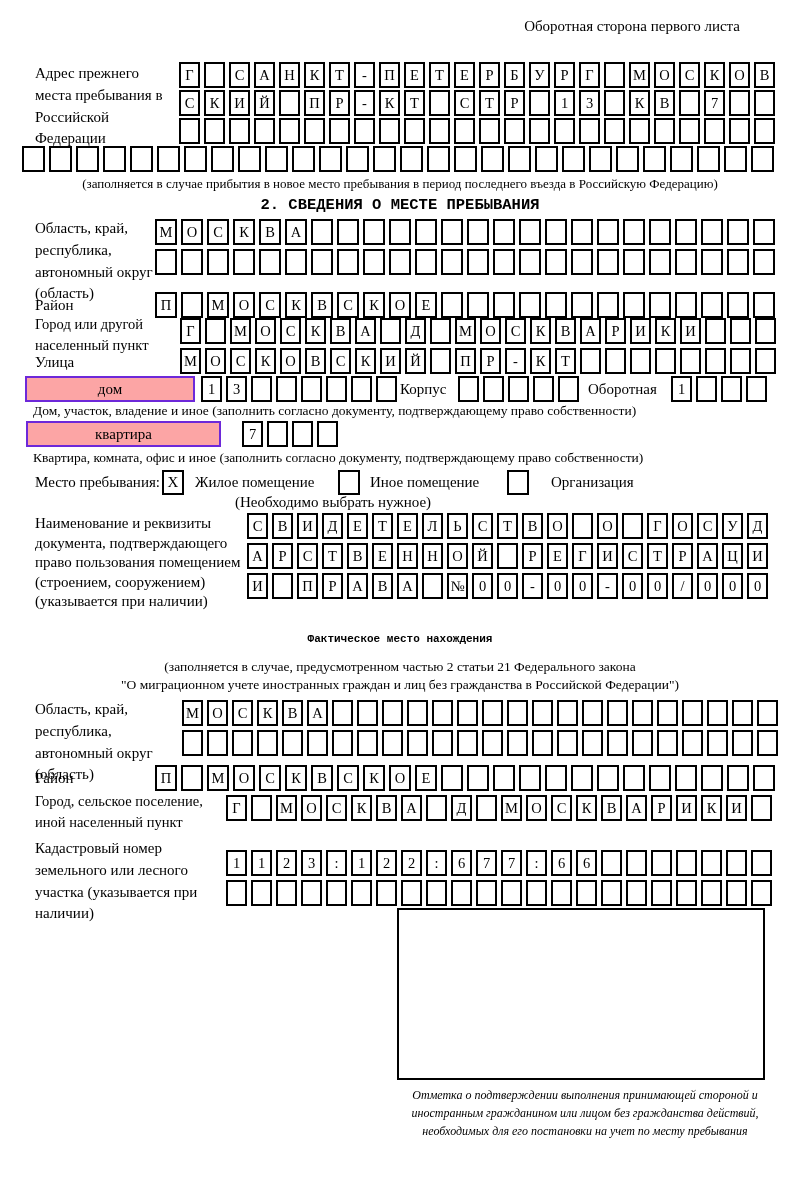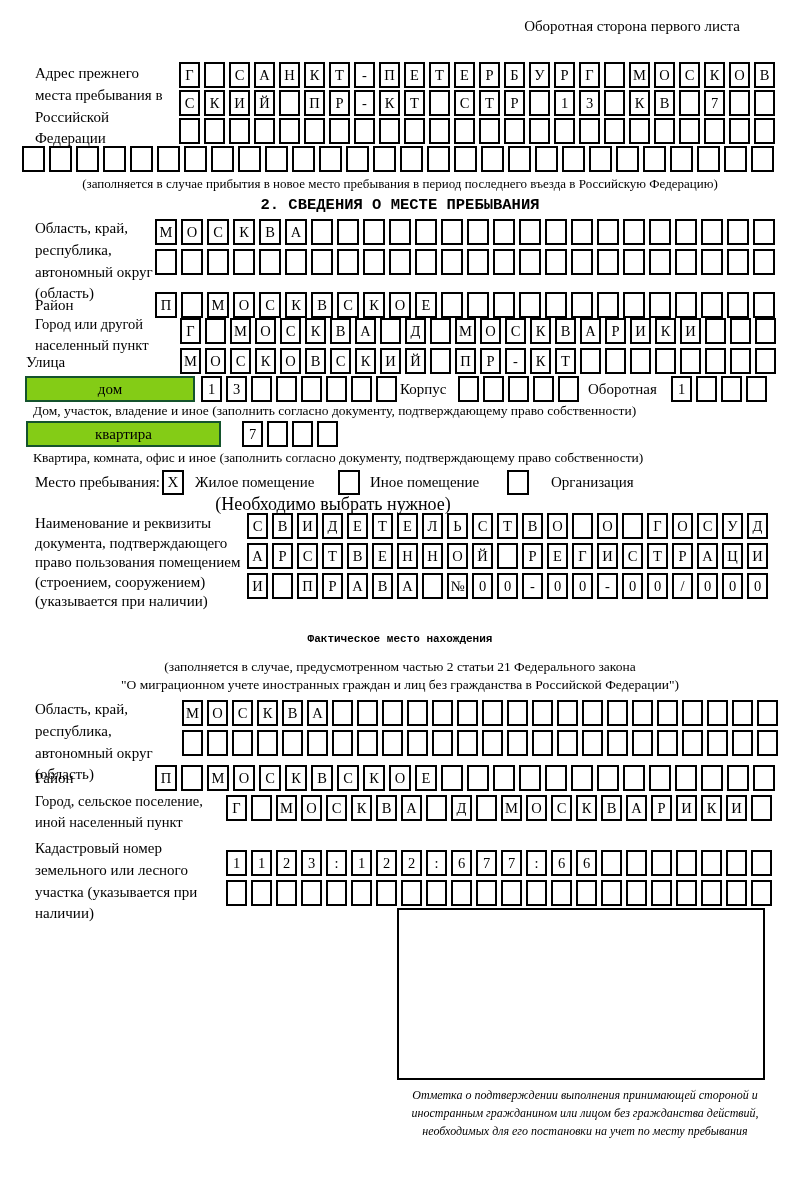--- a/index.html
+++ b/index.html
@@ -9,22 +9,22 @@
   .lbl{position:absolute;font-size:15px;line-height:1.45;}
   .cap{position:absolute;font-size:13.5px;}
   .center{position:absolute;left:0;width:800px;text-align:center;}
   .right-note{position:absolute;top:18px;right:60px;font-size:15px;}
   .bold{font-weight:bold;font-family:Liberation Mono, monospace;}
   .cellrow{position:absolute;display:flex;gap:4px;}
   .cell{box-sizing:border-box;flex:0 0 auto;width:21px;height:26px;border:2px solid #000;
         display:flex;align-items:center;justify-content:center;font-size:14.5px;background:#fff;}
   .c22 .cell{width:22px;}
   .c23 .cell{width:23px;}
-  .widebox{position:absolute;box-sizing:border-box;border:2px solid #14532d;height:26px;
-        display:flex;align-items:center;justify-content:center;font-size:15px;background:#84cc16;}
+  .widebox{position:absolute;box-sizing:border-box;border:2px solid #6d28d9;height:26px;
+        display:flex;align-items:center;justify-content:center;font-size:15px;background:#fca5a5;}
   .cb{position:absolute;box-sizing:border-box;width:22px;height:25px;border:2px solid #000;
         display:flex;align-items:center;justify-content:center;font-size:15px;background:#fff;}
   .bigbox{position:absolute;box-sizing:border-box;border:2px solid #000;background:#fff;}
   .stamp-cap{position:absolute;left:388px;width:394px;text-align:center;font-size:12px;line-height:1.5;font-style:italic;}
 </style>
 </head>
 <body>
 
 <div class="page">
 
@@ -246,21 +246,21 @@
       <span class="cell">А</span>
       <span class="cell">Р</span>
       <span class="cell">И</span>
       <span class="cell">К</span>
       <span class="cell">И</span>
       <span class="cell"></span>
       <span class="cell"></span>
       <span class="cell"></span>
     </div>
 
-  <div class="lbl" style="left:26px;top:352px">Улица</div>
+  <div class="lbl" style="left:35px;top:352px">Улица</div>
   <div class="cellrow" style="left:180px;top:348px">
       <span class="cell">М</span>
       <span class="cell">О</span>
       <span class="cell">С</span>
       <span class="cell">К</span>
       <span class="cell">О</span>
       <span class="cell">В</span>
       <span class="cell">С</span>
       <span class="cell">К</span>
       <span class="cell">И</span>
@@ -318,21 +318,21 @@
     </div>
   <div class="cap" style="left:33px;top:450px">Квартира, комната, офис и иное (заполнить согласно документу, подтверждающему право собственности)</div>
 
   <div class="lbl" style="left:35px;top:472px">Место пребывания:</div>
   <div class="cb" style="left:162px;top:470px">X</div>
   <div class="lbl" style="left:195px;top:472px">Жилое помещение</div>
   <div class="cb" style="left:338px;top:470px"></div>
   <div class="lbl" style="left:370px;top:472px">Иное помещение</div>
   <div class="cb" style="left:507px;top:470px"></div>
   <div class="lbl" style="left:551px;top:472px">Организация</div>
-  <div class="abs" style="left:133px;top:494px;width:400px;text-align:center;font-size:18px">(Необходимо выбрать нужное)</div>
+  <div class="abs" style="left:133px;top:494px;width:400px;text-align:center;font-size:15px">(Необходимо выбрать нужное)</div>
 
   <div class="lbl" style="left:35px;top:514px;width:212px;line-height:1.3">Наименование и реквизиты документа, подтверждающего право пользования помещением (строением, сооружением) (указывается при наличии)</div>
   <div class="cellrow" style="left:247px;top:513px">
       <span class="cell">С</span>
       <span class="cell">В</span>
       <span class="cell">И</span>
       <span class="cell">Д</span>
       <span class="cell">Е</span>
       <span class="cell">Т</span>
       <span class="cell">Е</span>

